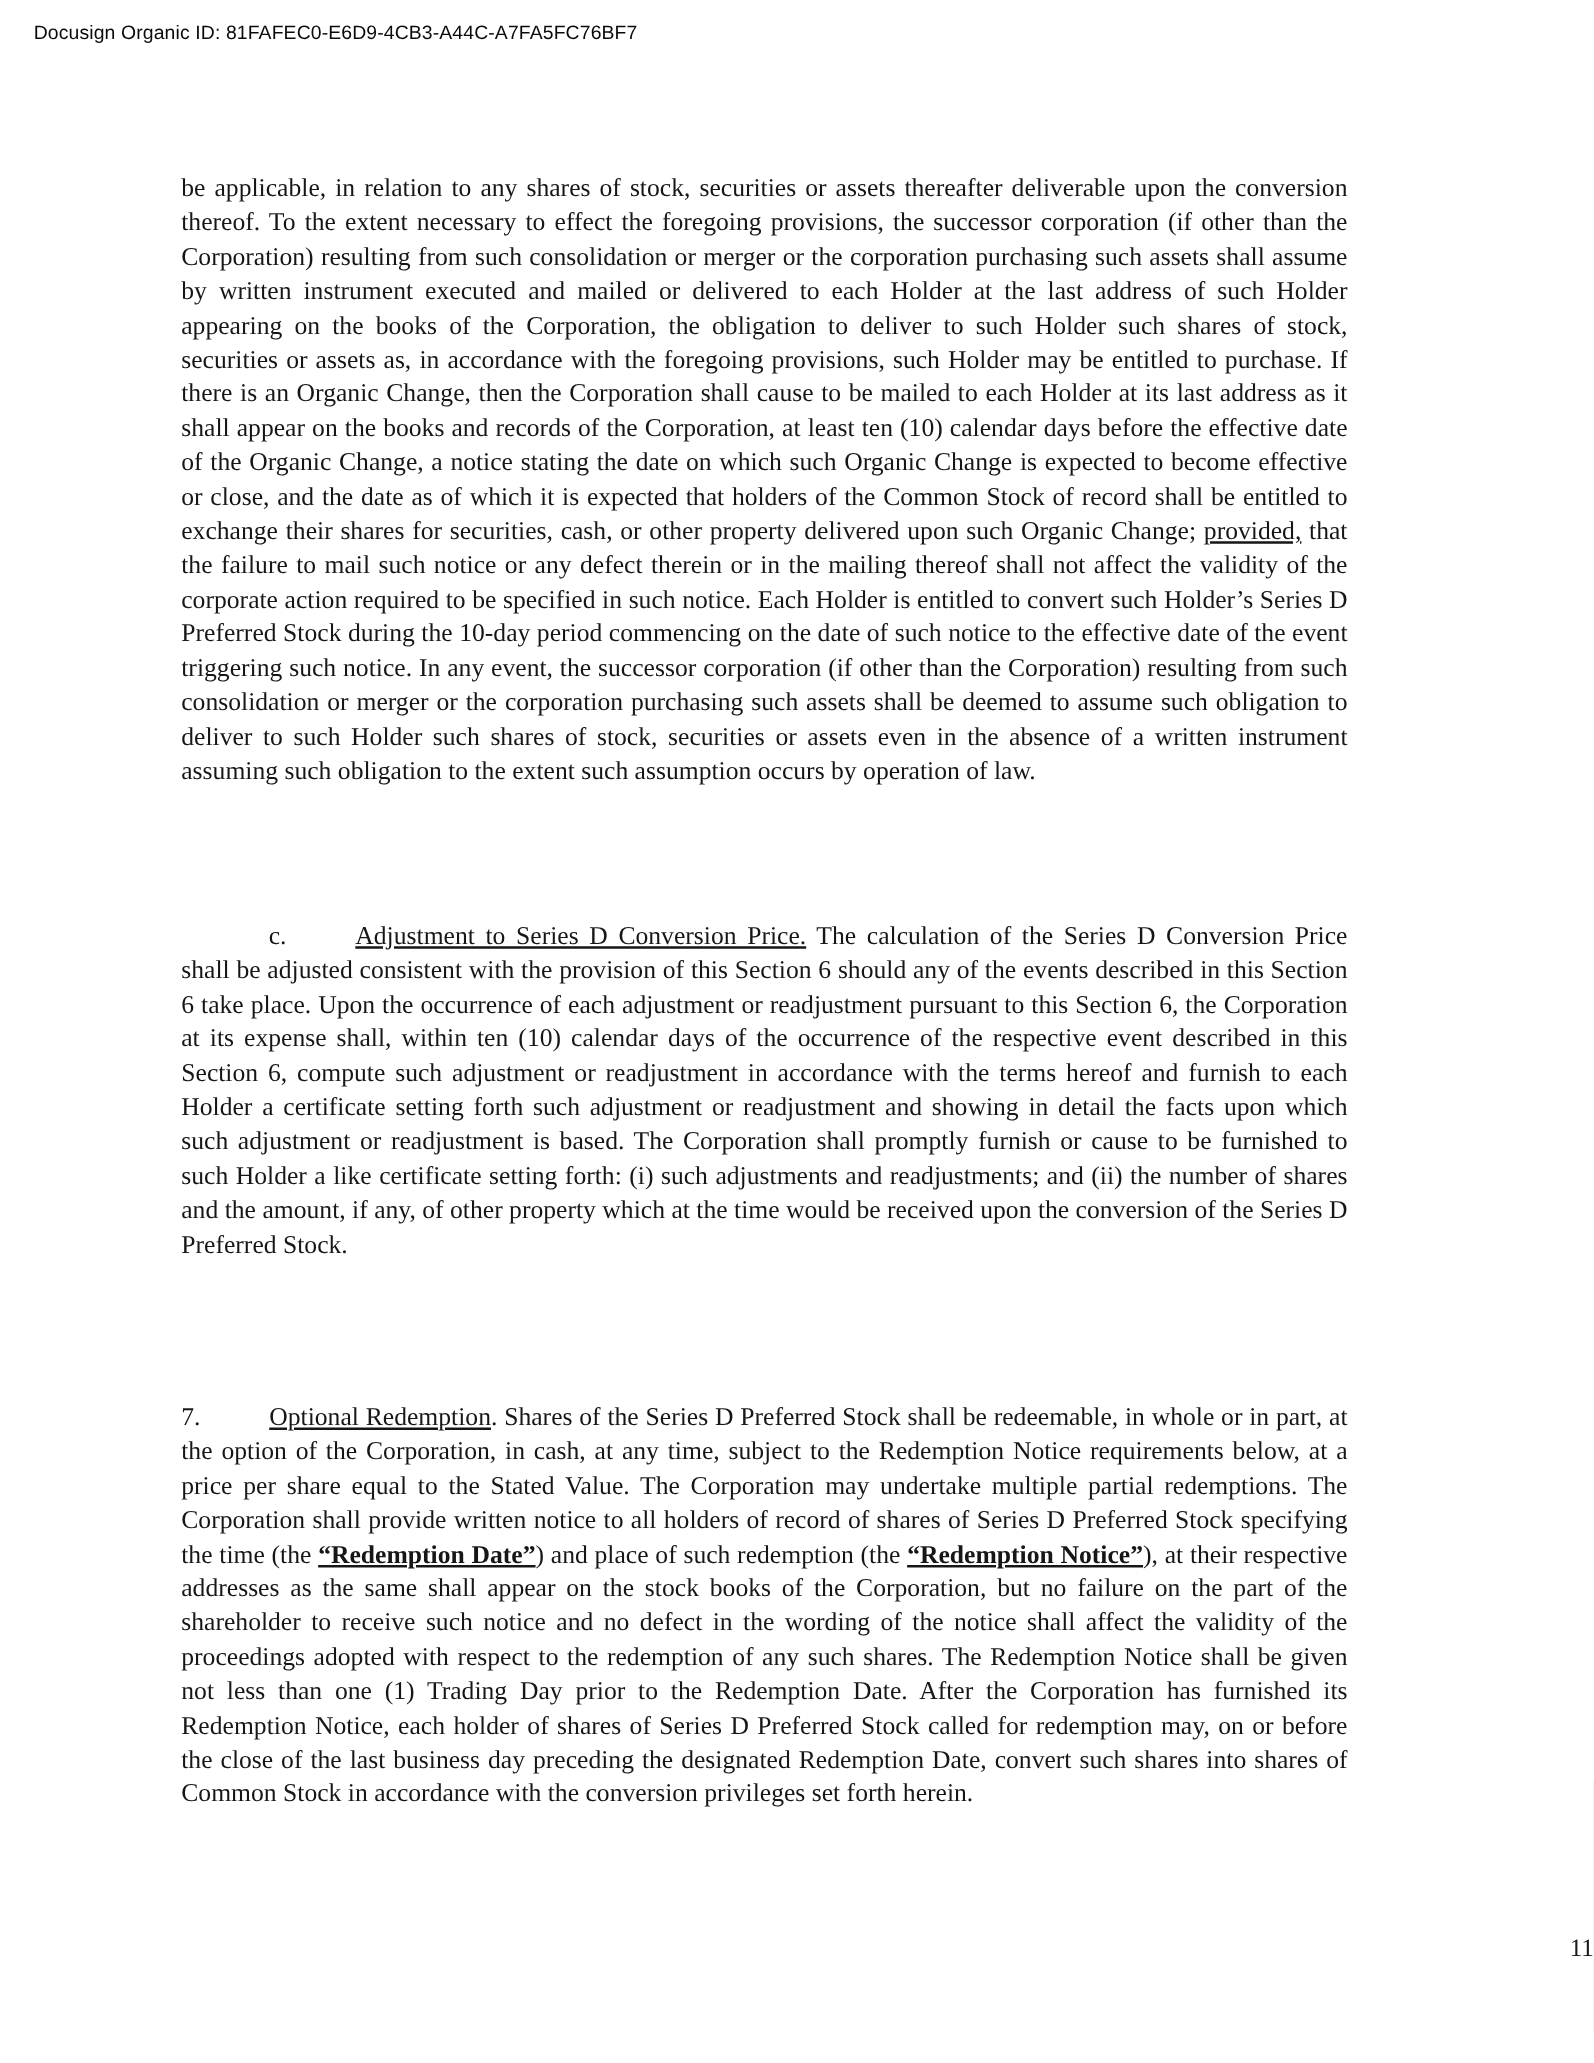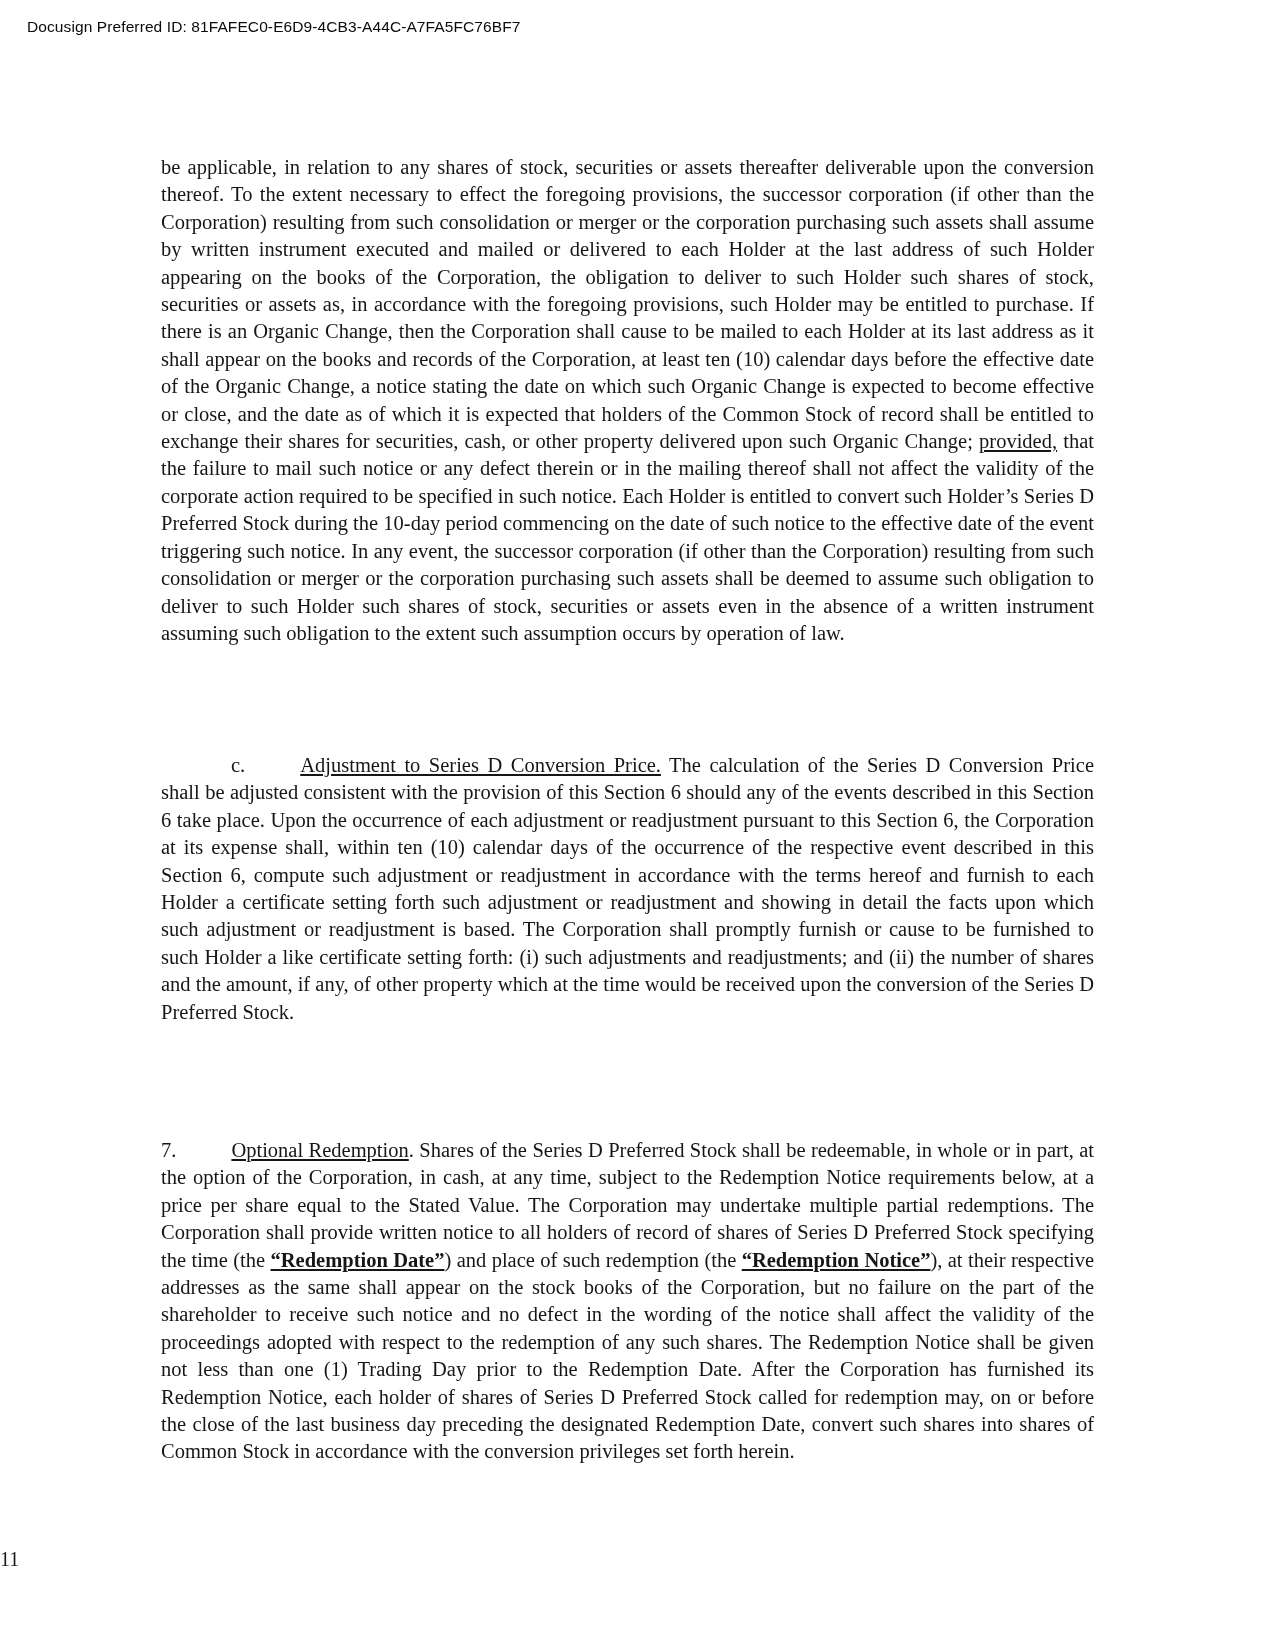--- a/index.html
+++ b/index.html
@@ -29,51 +29,51 @@
   }
   .body-text {
     position: absolute;
     left: 145px;
     width: 933px;
     top: 0;
   }
   .para {
     position: absolute;
     width: 933px;
-    margin: 16px;
+    margin: 0;
     font-size: 20.5px;
     line-height: 27.4px;
     text-align: justify;
     color: #161616;
   }
   .para-1 { top: 138px; }
   .para-c { top: 736px; text-indent: 70px; }
   .para-7 { top: 1121px; }
   .tab {
     display: inline-block;
     width: 55px;
   }
   .u { text-decoration: underline; }
   .b { font-weight: bold; text-decoration: underline; }
   .page-number {
     position: absolute;
     left: 0;
     right: 0;
     top: 1548px;
-    text-align: left;
+    text-align: right;
     font-size: 20px;
     color: #1a1a1a;
   }
 </style>
 </head>
 <body>
 
 <div class="page">
 
-  <div class="docusign-header">Docusign Preferred ID: 81FAFEC0-E6D9-4CB3-A44C-A7FA5FC76BF7</div>
+  <div class="docusign-header">Docusign Organic ID: 81FAFEC0-E6D9-4CB3-A44C-A7FA5FC76BF7</div>
 
   <div class="body-text">
 
     <p class="para para-1"><span>be applicable, in relation to any shares of stock, securities or assets thereafter deliverable upon the conversion thereof. To the extent necessary to effect the foregoing provisions, the successor corporation (if other than the Corporation) resulting from such consolidation or merger or the corporation purchasing such assets shall assume by written instrument executed and mailed or delivered to each Holder at the last address of such Holder appearing on the books of the Corporation, the obligation to deliver to such Holder such shares of stock, securities or assets as, in accordance with the foregoing provisions, such Holder may be entitled to purchase. If there is an Organic Change, then the Corporation shall cause to be mailed to each Holder at its last address as it shall appear on the books and records of the Corporation, at least ten (10) calendar days before the effective date of the Organic Change, a notice stating the date on which such Organic Change is expected to become effective or close, and the date as of which it is expected that holders of the Common Stock of record shall be entitled to exchange their shares for securities, cash, or other property delivered upon such Organic Change; </span><span class="u">provided,</span><span> that the failure to mail such notice or any defect therein or in the mailing thereof shall not affect the validity of the corporate action required to be specified in such notice. Each Holder is entitled to convert such Holder’s Series D Preferred Stock during the 10-day period commencing on the date of such notice to the effective date of the event triggering such notice. In any event, the successor corporation (if other than the Corporation) resulting from such consolidation or merger or the corporation purchasing such assets shall be deemed to assume such obligation to deliver to such Holder such shares of stock, securities or assets even in the absence of a written instrument assuming such obligation to the extent such assumption occurs by operation of law.</span></p>
 
     <p class="para para-c"><span>c.</span><span class="tab"></span><span class="u">Adjustment to Series D Conversion Price.</span><span> The calculation of the Series D Conversion Price shall be adjusted consistent with the provision of this Section 6 should any of the events described in this Section 6 take place.  Upon the occurrence of each adjustment or readjustment pursuant to this Section 6, the Corporation at its expense shall, within ten (10) calendar days of the occurrence of the respective event described in this Section 6, compute such adjustment or readjustment in accordance with the terms hereof and furnish to each Holder a certificate setting forth such adjustment or readjustment and showing in detail the facts upon which such adjustment or readjustment is based. The Corporation shall promptly furnish or cause to be furnished to such Holder a like certificate setting forth: (i) such adjustments and readjustments; and (ii) the number of shares and the amount, if any, of other property which at the time would be received upon the conversion of the Series D Preferred Stock.</span></p>
 
     <p class="para para-7"><span>7.</span><span class="tab"></span><span class="u">Optional Redemption</span><span>. Shares of the Series D Preferred Stock shall be redeemable, in whole or in part, at the option of the Corporation, in cash, at any time, subject to the Redemption Notice requirements below, at a price per share equal to the Stated Value. The Corporation may undertake multiple partial redemptions. The Corporation shall provide written notice to all holders of record of shares of Series D Preferred Stock specifying the time (the </span><span class="b">“Redemption Date”</span><span>) and place of such redemption (the </span><span class="b">“Redemption Notice”</span><span>), at their respective addresses as the same shall appear on the stock books of the Corporation, but no failure on the part of the shareholder to receive such notice and no defect in the wording of the notice shall affect the validity of the proceedings adopted with respect to the redemption of any such shares. The Redemption Notice shall be given not less than one (1) Trading Day prior to the Redemption Date. After the Corporation has furnished its Redemption Notice, each holder of shares of Series D Preferred Stock called for redemption may, on or before the close of the last business day preceding the designated Redemption Date, convert such shares into shares of Common Stock in accordance with the conversion privileges set forth herein.</span></p>
 
   </div>

